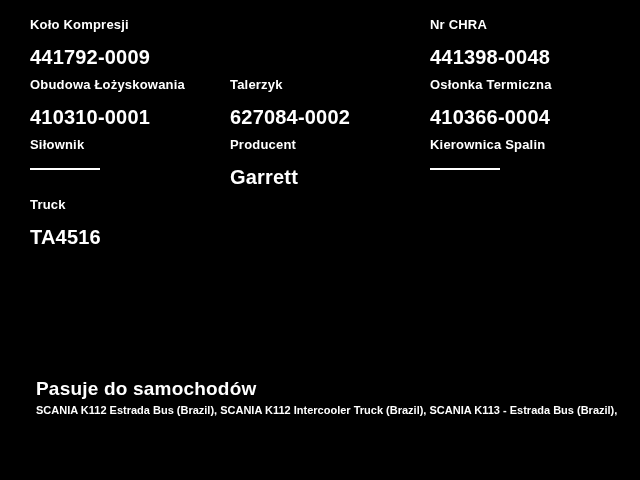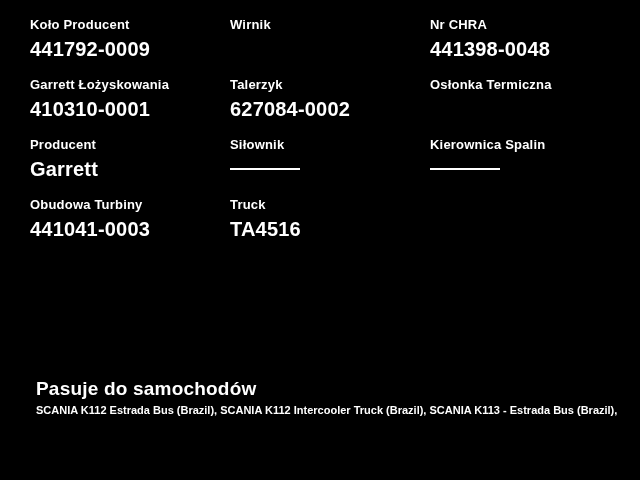--- a/index.html
+++ b/index.html
@@ -28,21 +28,21 @@
     display: block;
   }
   .field-label {
     font-size: 13px;
     line-height: 14px;
     letter-spacing: 0.2px;
   }
   .field-value {
     font-size: 20px;
     line-height: 22px;
-    margin-top: 6px;
+    margin-top: 14px;
     letter-spacing: 0.2px;
   }
   .empty-dash {
     width: 70px;
     height: 2px;
     background: #ffffff;
     margin-top: 16px;
   }
   .compat-section {
     position: absolute;
@@ -61,67 +61,63 @@
     line-height: 16px;
     white-space: nowrap;
   }
 </style>
 </head>
 <body>
 
 <div class="part-grid">
 
   <div class="field-cell">
-    <div class="field-label">Koło Producent</div>
+    <div class="field-label">Koło Kompresji</div>
     <div class="field-value">441792-0009</div>
   </div>
 
   <div class="field-cell">
-    <div class="field-label">Wirnik</div>
   </div>
 
   <div class="field-cell">
     <div class="field-label">Nr CHRA</div>
     <div class="field-value">441398-0048</div>
   </div>
 
   <div class="field-cell">
-    <div class="field-label">Garrett Łożyskowania</div>
+    <div class="field-label">Obudowa Łożyskowania</div>
     <div class="field-value">410310-0001</div>
   </div>
 
   <div class="field-cell">
     <div class="field-label">Talerzyk</div>
     <div class="field-value">627084-0002</div>
   </div>
 
 
   <div class="field-cell">
     <div class="field-label">Osłonka Termiczna</div>
+    <div class="field-value">410366-0004</div>
+  </div>
+
+  <div class="field-cell">
+    <div class="field-label">Siłownik</div>
+    <div class="empty-dash"></div>
   </div>
 
   <div class="field-cell">
     <div class="field-label">Producent</div>
     <div class="field-value">Garrett</div>
   </div>
 
   <div class="field-cell">
-    <div class="field-label">Siłownik</div>
-    <div class="empty-dash"></div>
-  </div>
-
-  <div class="field-cell">
     <div class="field-label">Kierownica Spalin</div>
     <div class="empty-dash"></div>
   </div>
 
-  <div class="field-cell">
-    <div class="field-label">Obudowa Turbiny</div>
-    <div class="field-value">441041-0003</div>
-  </div>
 
   <div class="field-cell">
     <div class="field-label">Truck</div>
     <div class="field-value">TA4516</div>
   </div>
 
 </div>
 
 <div class="compat-section">
   <h1 class="compat-heading">Pasuje do samochodów</h1>

